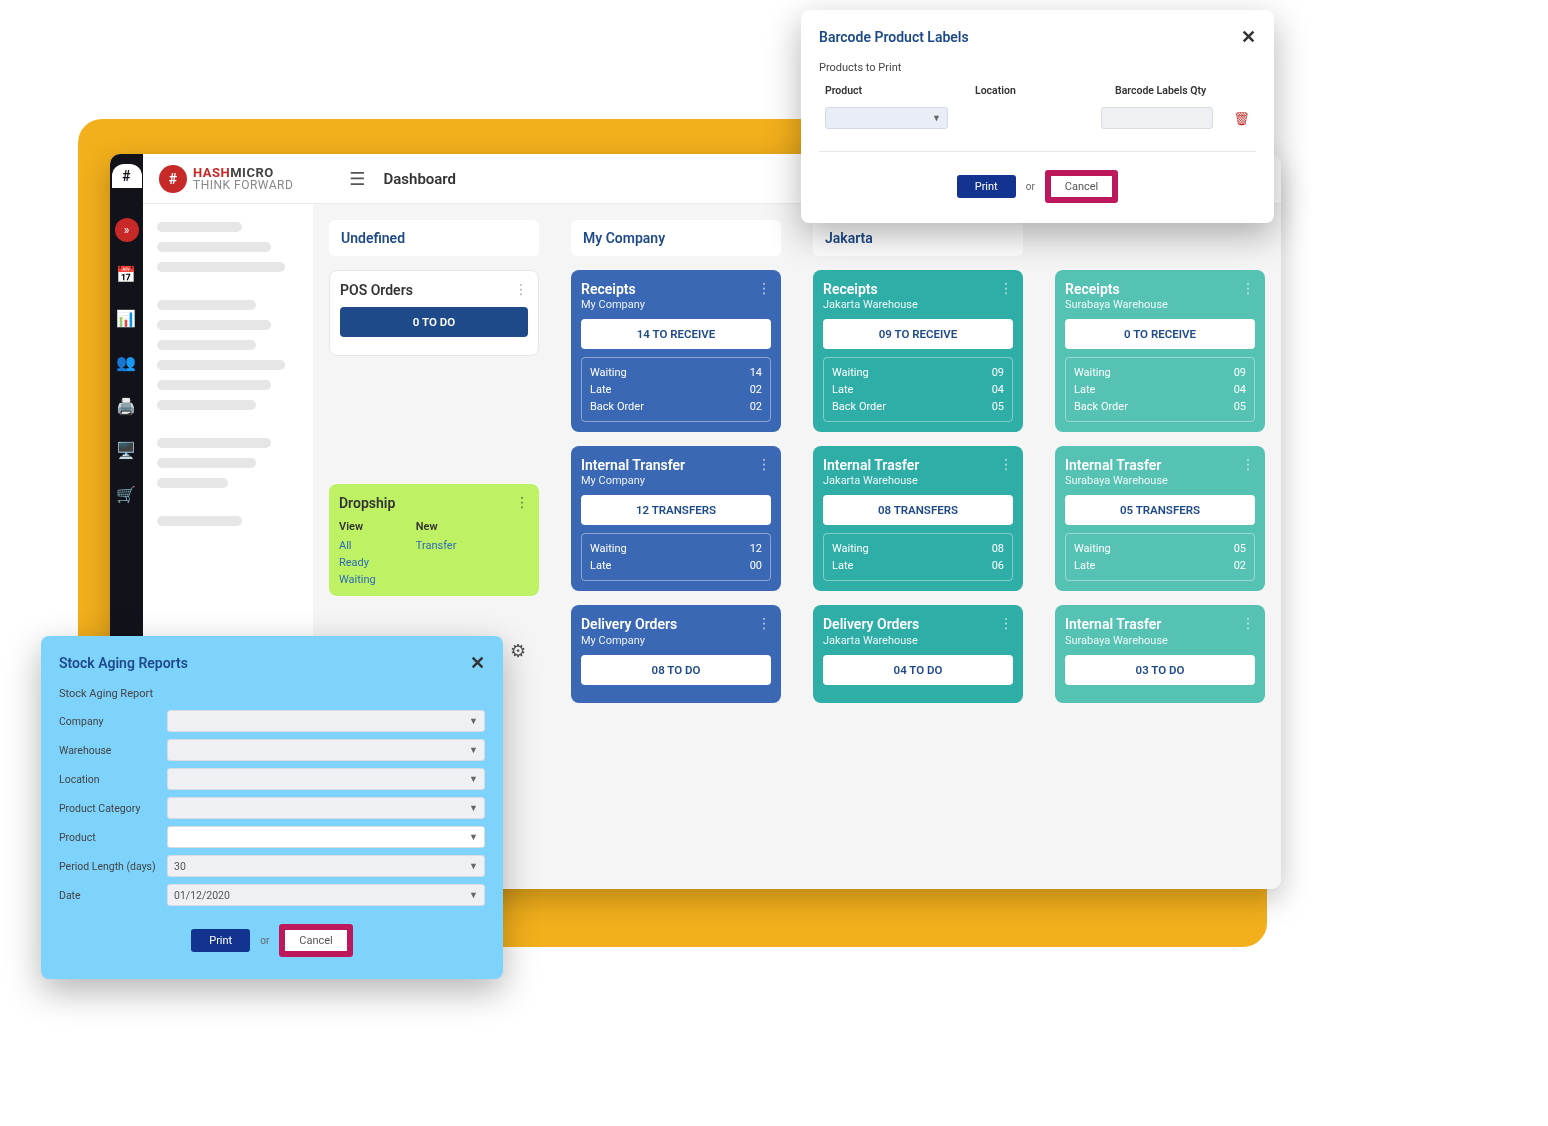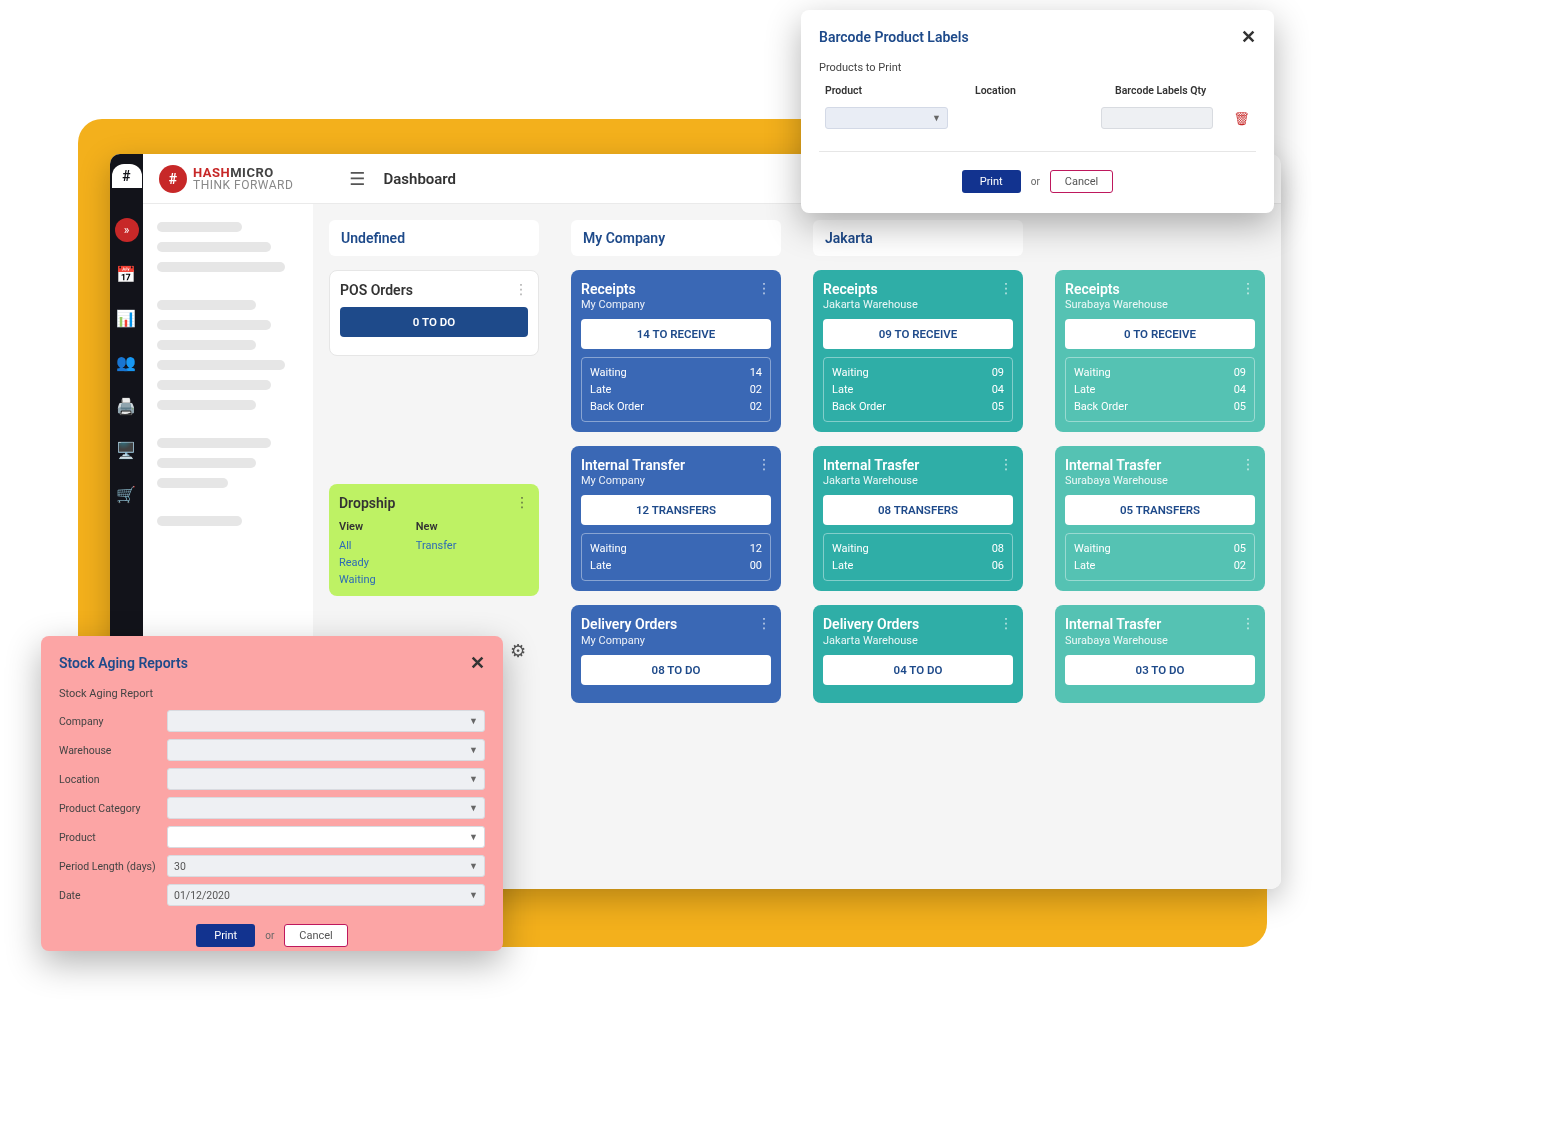--- a/index.html
+++ b/index.html
@@ -47,31 +47,31 @@
 .card.blue .big-btn,.card.teal .big-btn,.card.light-teal .big-btn{background:#fff;color:#1e4a8a;}
 .card.white .big-btn{background:#1e4a8a;color:#fff;}
 .stat-box{border:1px solid rgba(255,255,255,.4);border-radius:4px;padding:6px 8px;font-size:11px;}
 .stat-row{display:flex;justify-content:space-between;padding:2px 0;}
 .grey .link-list{display:flex;gap:40px;font-size:11px;}
 .grey .link-col{display:flex;flex-direction:column;gap:4px;}
 .grey .link-head{font-weight:600;color:#333;margin-bottom:2px;}
 .grey a{color:#2d6bb5;text-decoration:none;cursor:pointer;}
 
 
-.modal-stock{position:absolute;top:636px;left:41px;width:462px;background:#fca5a5;border-radius:8px;box-shadow:0 12px 35px rgba(0,0,0,.3);padding:16px 18px 4px;}
+.modal-stock{position:absolute;top:636px;left:41px;width:462px;background:#7dd3fc;border-radius:8px;box-shadow:0 12px 35px rgba(0,0,0,.3);padding:16px 18px 22px;}
 .modal-title{font-size:14px;font-weight:600;color:#1e4a8a;display:flex;justify-content:space-between;align-items:center;margin-bottom:14px;}
 .modal-close{font-size:18px;color:#333;cursor:pointer;}
 .modal-sub{font-size:11px;color:#444;margin-bottom:10px;}
 .form-row{display:flex;align-items:center;margin-bottom:7px;gap:10px;justify-content:center;}
 .form-label{width:98px;font-size:10.5px;color:#444;}
 .form-select{flex:1;background:#eef0f3;border:1px solid #d8dbe0;border-radius:3px;height:22px;font-size:10.5px;padding:0 6px;display:flex;align-items:center;justify-content:space-between;color:#555;cursor:pointer;}
 .chev{font-size:9px;color:#666;}
 .modal-actions{display:flex;justify-content:center;align-items:center;gap:10px;margin-top:18px;}
 .btn-primary{background:#12338f;color:#fff;border:none;border-radius:3px;padding:5px 18px;font-size:11px;cursor:pointer;}
-.btn-outline{background:#fff;border:1px solid #be185d;color:#555;border-radius:3px;padding:4px 14px;font-size:11px;cursor:pointer;}
+.btn-outline{background:#fff;border:6px solid #be185d;color:#555;border-radius:3px;padding:4px 14px;font-size:11px;cursor:pointer;}
 .or-text{font-size:10px;color:#666;}
 
 
 .modal-barcode{position:absolute;top:10px;left:801px;width:473px;background:#fff;border-radius:8px;box-shadow:0 12px 35px rgba(0,0,0,.3);padding:16px 18px 20px;}
 .bc-table-head{display:flex;font-size:10.5px;color:#333;font-weight:600;padding:0 6px 6px;gap:20px;}
 .bc-th1{width:130px;}.bc-th2{width:120px;}.bc-th3{width:120px;}
 .bc-row{display:flex;align-items:center;gap:20px;padding:4px 6px;}
 .bc-select{width:130px;background:#e9edf5;border:1px solid #d3d9e6;height:22px;border-radius:3px;display:flex;align-items:center;justify-content:flex-end;padding:0 6px;cursor:pointer;}
 .bc-input{width:120px;background:#eef0f3;border:1px solid #d8dbe0;height:22px;border-radius:3px;}
 .trash{color:#c72828;font-size:13px;cursor:pointer;margin-left:auto;}

